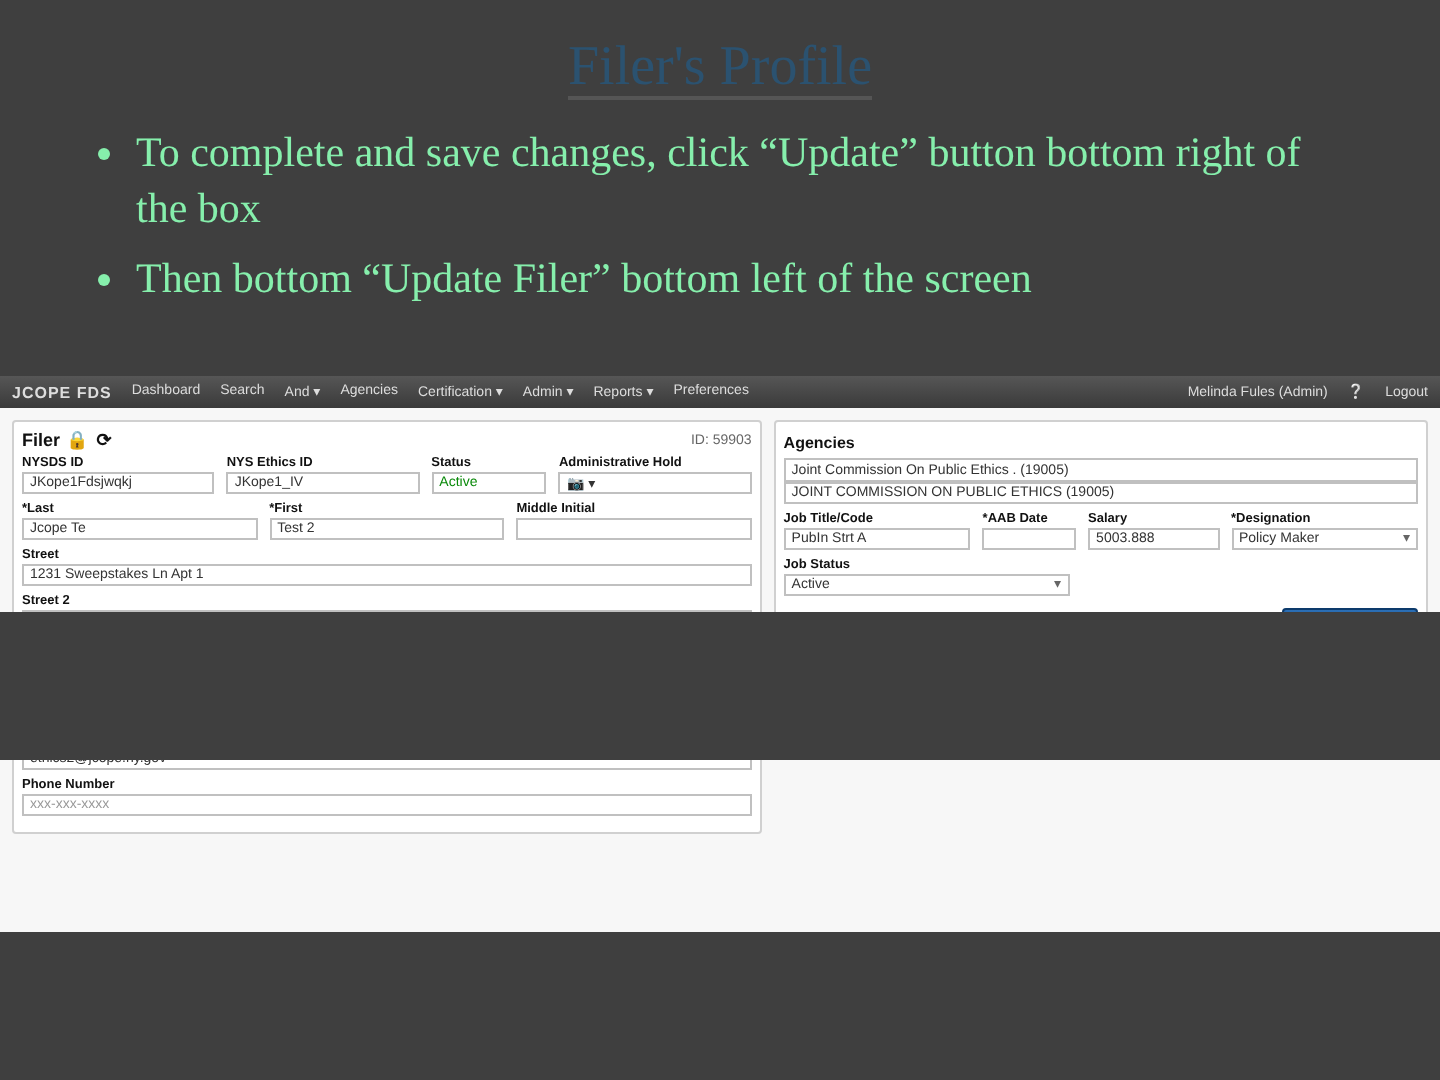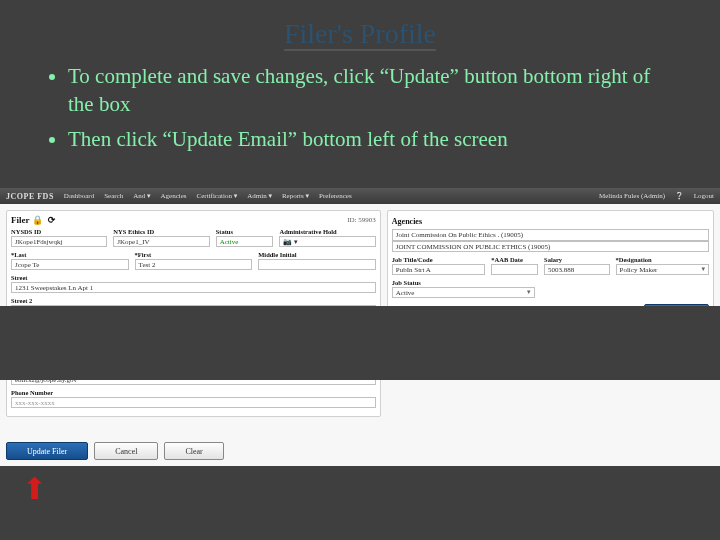--- a/index.html
+++ b/index.html
@@ -1,21 +1,21 @@
 <!DOCTYPE html>
 <html><head>
 <meta charset="utf-8">
 <style>
   html,body{margin:0;padding:0;width:720px;height:540px;background:#3f3f3f;font-family:Georgia,serif;overflow:hidden}
   .slide{width:720px;height:380px;position:relative}
   .title{text-align:center;color:#2b5270;font-size:28px;padding:18px 0 6px;text-decoration:underline;text-underline-offset:6px;text-decoration-color:#555}
   .bullets{padding:6px 40px 10px 40px;color:#86efac;font-size:21px;line-height:1.35}
   .bullets ul{margin:0;padding-left:28px}
   .bullets li{margin-bottom:6px}
-  .app{position:absolute;left:0;right:0;top:188px;height:278px;background:#f7f7f7;font-family:Liberation Serif, serif;font-size:8px;color:#333}
+  .app{position:absolute;left:0;right:0;top:188px;height:278px;background:#f7f7f7;font-family:Liberation Sans, sans-serif;font-size:8px;color:#333}
   .topbar{height:16px;background:linear-gradient(#565656,#3a3a3a);color:#ddd;display:flex;align-items:center;padding:0 6px;gap:10px}
   .brand{font-weight:bold;font-size:8px;letter-spacing:.5px}
   .nav{display:flex;gap:10px;font-size:7px}
   .nav span{white-space:nowrap}
   .topright{margin-left:auto;display:flex;gap:10px;font-size:7px;align-items:center}
   .cols{display:flex;gap:6px;padding:6px;align-items:flex-start}
   .panel{background:#fff;border:1px solid #d0d0d0;border-radius:2px;padding:4px}
   .left{flex:1.15}
   .right{flex:1}
   .phead{display:flex;align-items:center;font-weight:bold;font-size:9px;margin-bottom:3px;color:#111}
@@ -42,21 +42,21 @@
   .active{color:#0a8a0a}
   .muted{color:#999}
 </style>
 </head>
 <body>
 <div class="slide">
   <div class="title">Filer's Profile</div>
   <div class="bullets">
     <ul>
       <li>To complete and save changes, click “Update” button bottom right of the box</li>
-      <li>Then click “Update Email” bottom left of the screen</li>
+      <li>Then bottom “Update Filer” bottom left of the screen</li>
     </ul>
   </div>
 
   <div class="app">
     <div class="topbar">
       <span class="brand">JCOPE  FDS</span>
       <div class="nav">
         <span>Dashboard</span>
         <span>Search</span>
         <span>And ▾</span>
@@ -195,22 +195,16 @@
             </div>
         </div>
 
         <div class="upd-right">
           <div class="btn btn-primary">Update</div>
         </div>
         <div class="arrow arrow-r">⬇</div>
       </div>
     </div>
 
-    <div class="footer-btns">
-      <div class="btn btn-primary">Update Filer</div>
-      <div class="btn">Cancel</div>
-      <div class="btn">Clear</div>
-      <div class="arrow-b">⬆</div>
-    </div>
   </div>
 
   <div class="footer-dark"></div>
 </div>
 
 </body></html>

